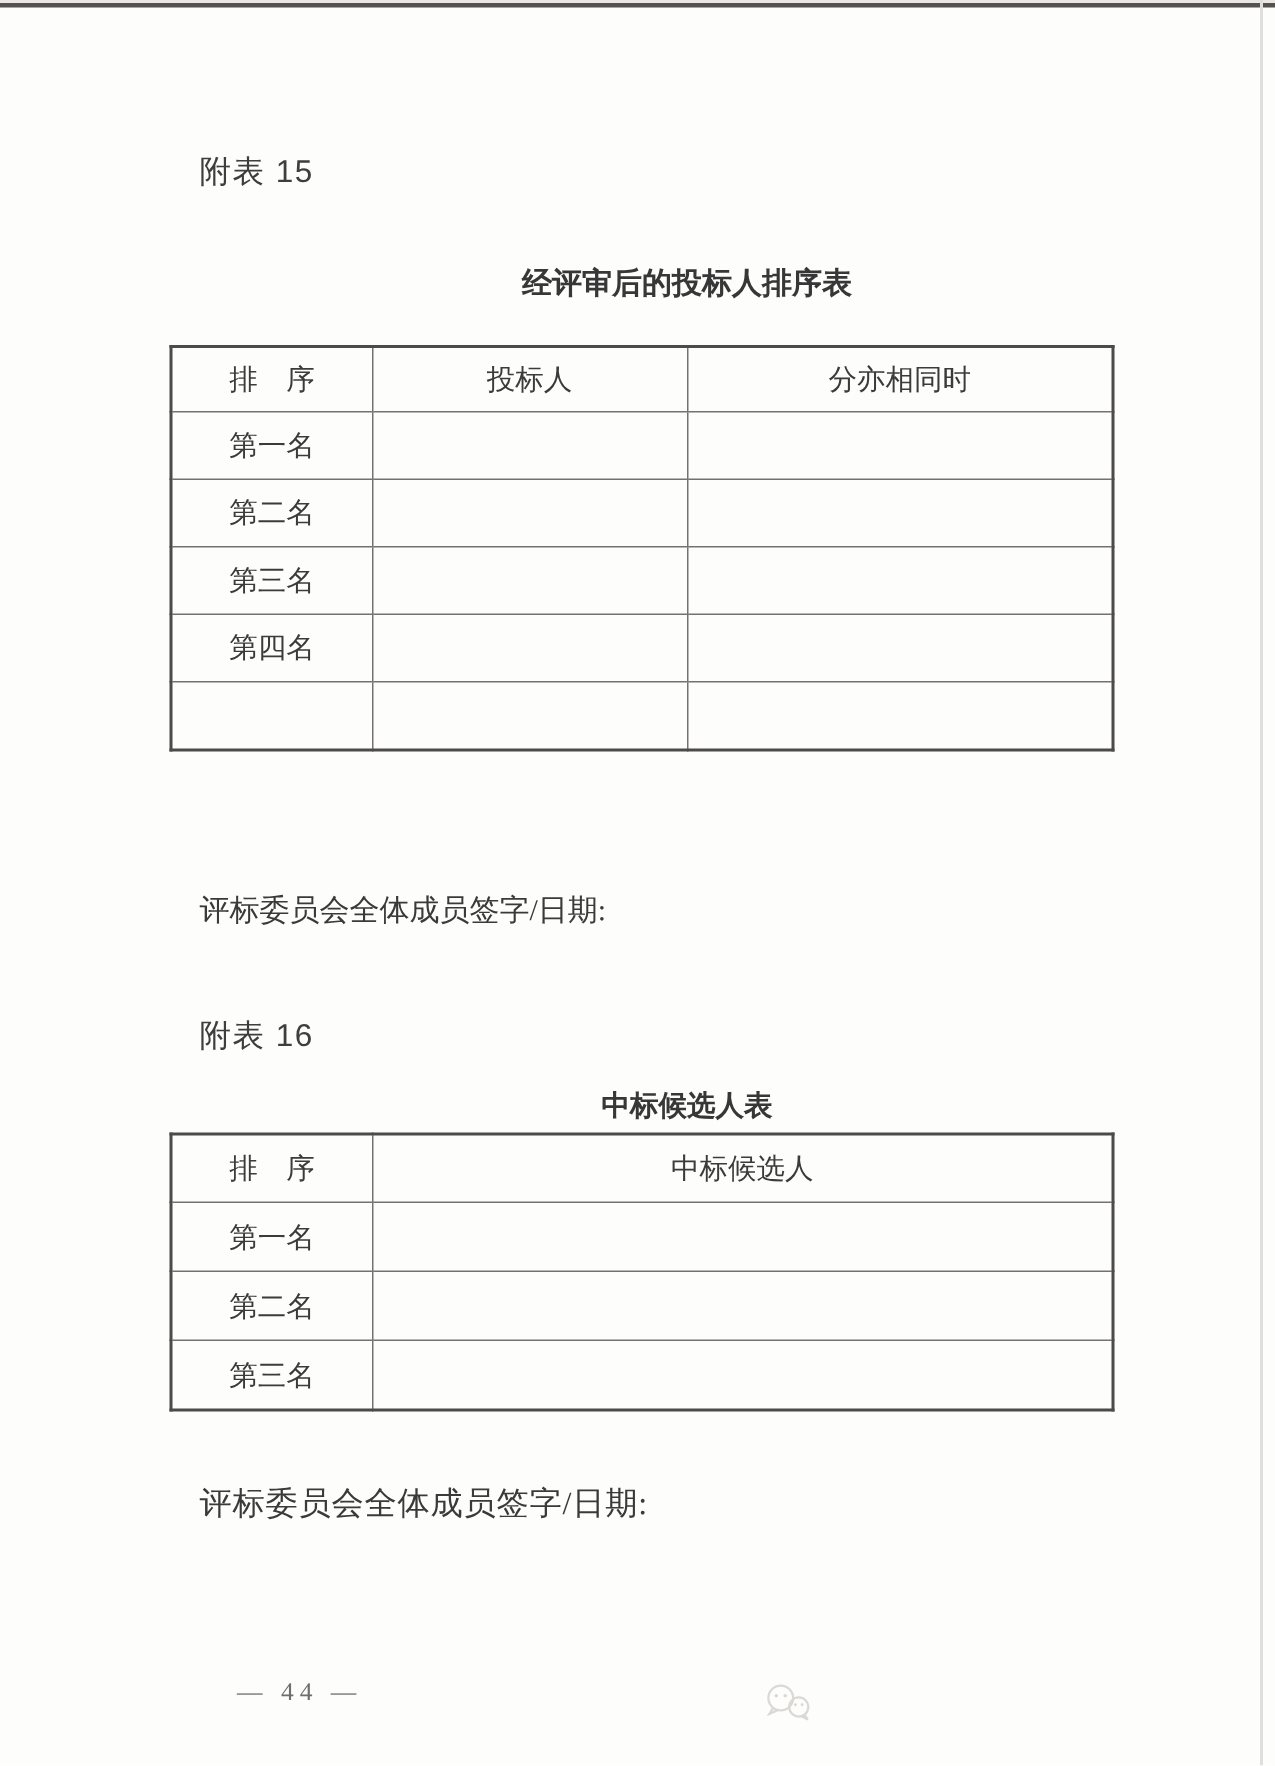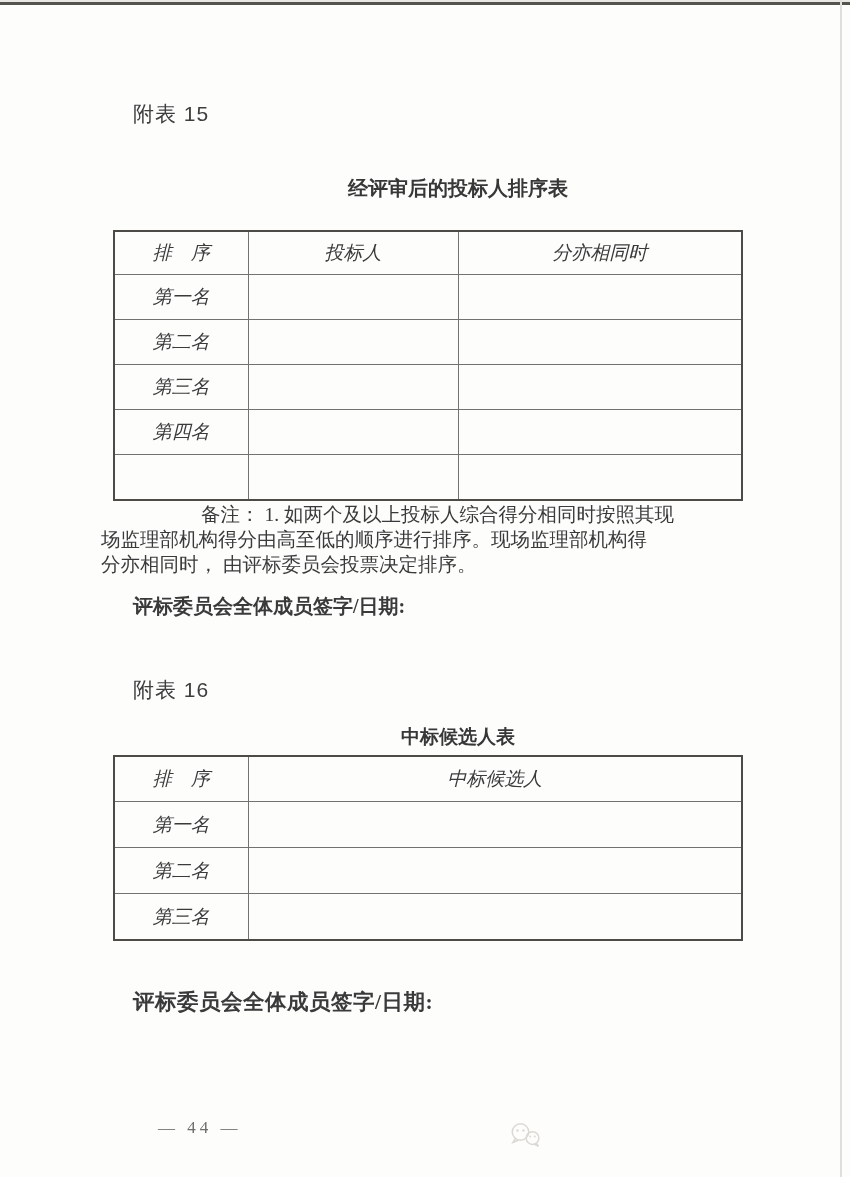--- a/index.html
+++ b/index.html
@@ -35,39 +35,39 @@
   }
   .doc-table {
     position: absolute; left: 113px; width: 630px;
     border-collapse: collapse; table-layout: fixed;
     border: 2px solid #4d4b48;
     font-size: 19px; color: #3b3b3b;
   }
   .doc-table td {
     border: 1px solid #74726e;
     vertical-align: middle; text-align: center;
-    padding: 0; overflow: hidden; font-style: italic;
+    padding: 0; overflow: hidden;
   }
   #table-15 { top: 230px; }
   #table-15 tr.hdr td { height: 42px; }
   #table-15 tr.row td { height: 44px; }
   #table-16 { top: 755px; }
   #table-16 tr.hdr td { height: 44px; }
   #table-16 tr.row td { height: 45px; }
 
   .note-block {
     position: absolute; left: 101px; top: 502px; width: 655px;
     font-size: 19.5px; line-height: 25px; color: #3a3a3a;
   }
   .note-line { white-space: nowrap; }
   .note-line.first { margin-left: 100px; }
 
   .signature-line {
     position: absolute; left: 133px;
-    color: #3a3a3a; white-space: nowrap; font-weight: bold;
+    color: #3a3a3a; white-space: nowrap;
   }
   #signature-15 { top: 593px; font-size: 20px; }
   #signature-16 { top: 987px; font-size: 21.5px; letter-spacing: 0.5px; }
 
   .page-number {
     position: absolute; left: 158px; top: 1118px;
     font-size: 17px; color: #6e6e6e; letter-spacing: 4px;
   }
   .watermark {
     position: absolute; left: 510px; top: 1122px;
@@ -127,25 +127,20 @@
       <td></td>
     </tr>
     <tr class="row">
       <td></td>
       <td></td>
       <td></td>
     </tr>
   </tbody>
     </table>
 
-  <div class="note-block">
-    <div class="note-line first">备注： 1.  如两个及以上投标人综合得分相同时按照其现</div>
-    <div class="note-line">场监理部机构得分由高至低的顺序进行排序。现场监理部机构得</div>
-    <div class="note-line">分亦相同时， 由评标委员会投票决定排序。</div>
-  </div>
 
   <div class="signature-line" id="signature-15">评标委员会全体成员签字/日期:</div>
 
   <div class="appendix-label" style="top:676px;">附表 16</div>
 
   <div class="table-title" style="top:724px; font-size:19px;">中标候选人表</div>
 
   <table class="doc-table" id="table-16">
     <colgroup>
         <col style="width:134px">

